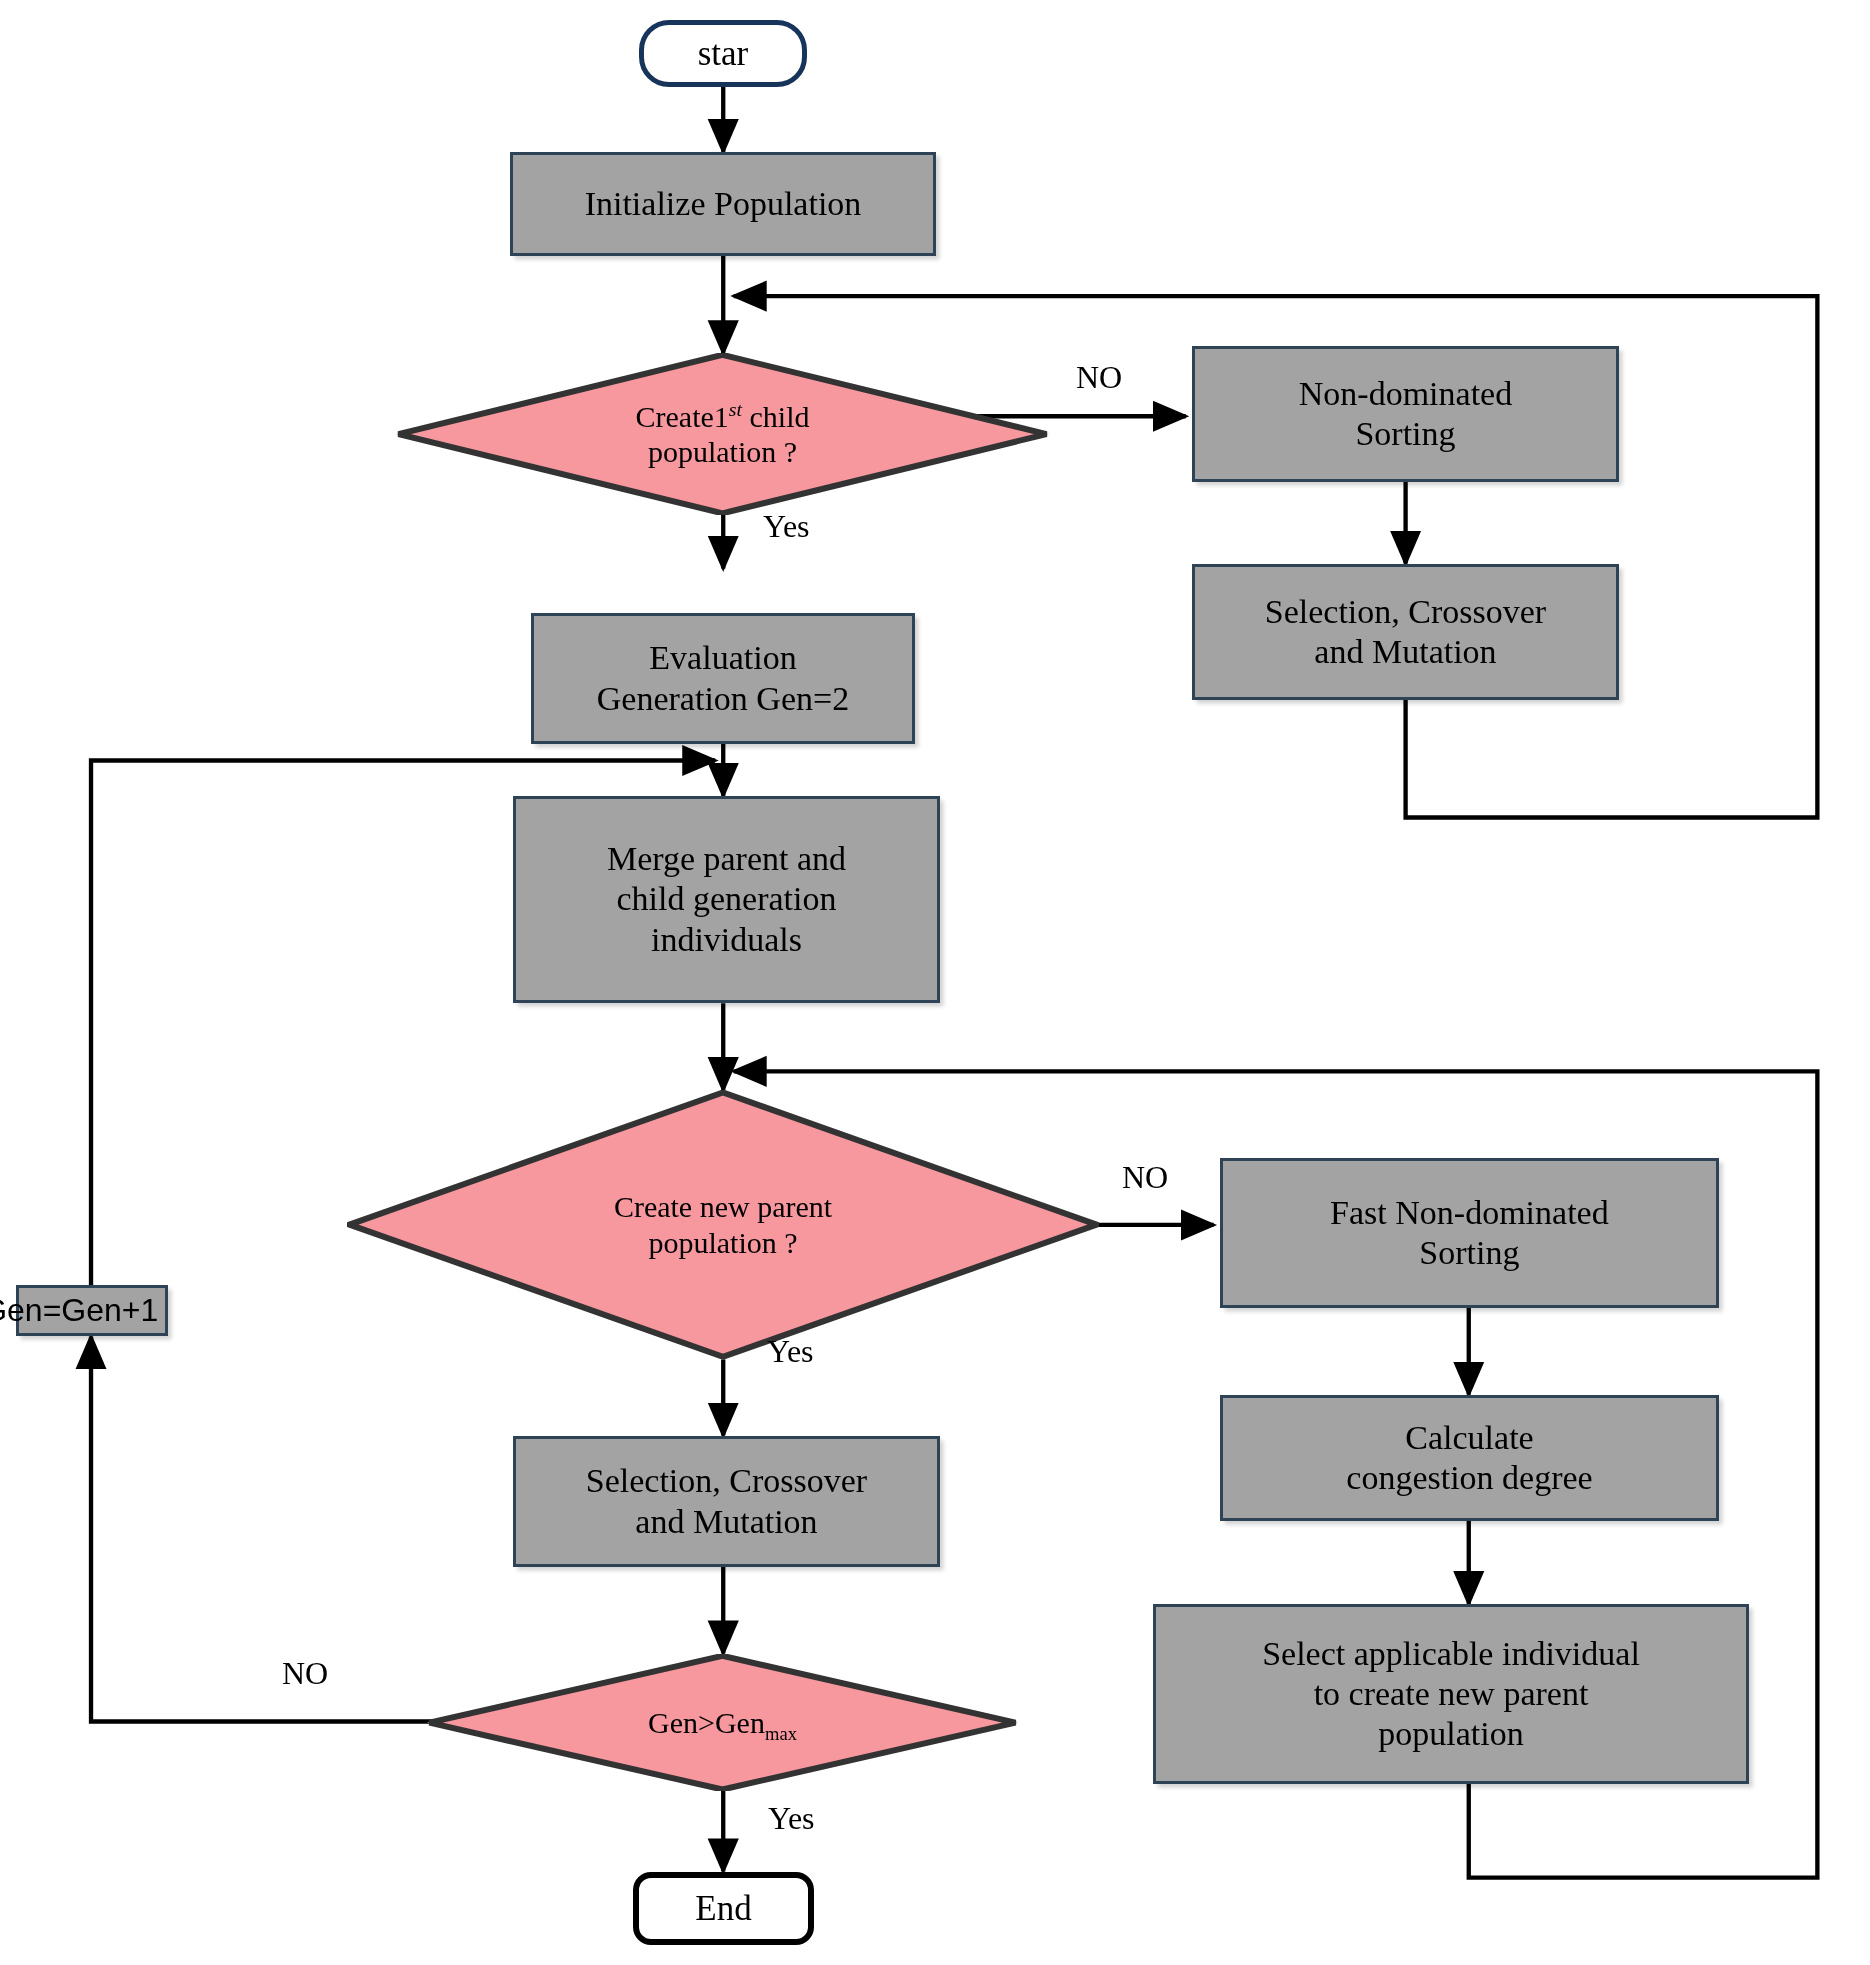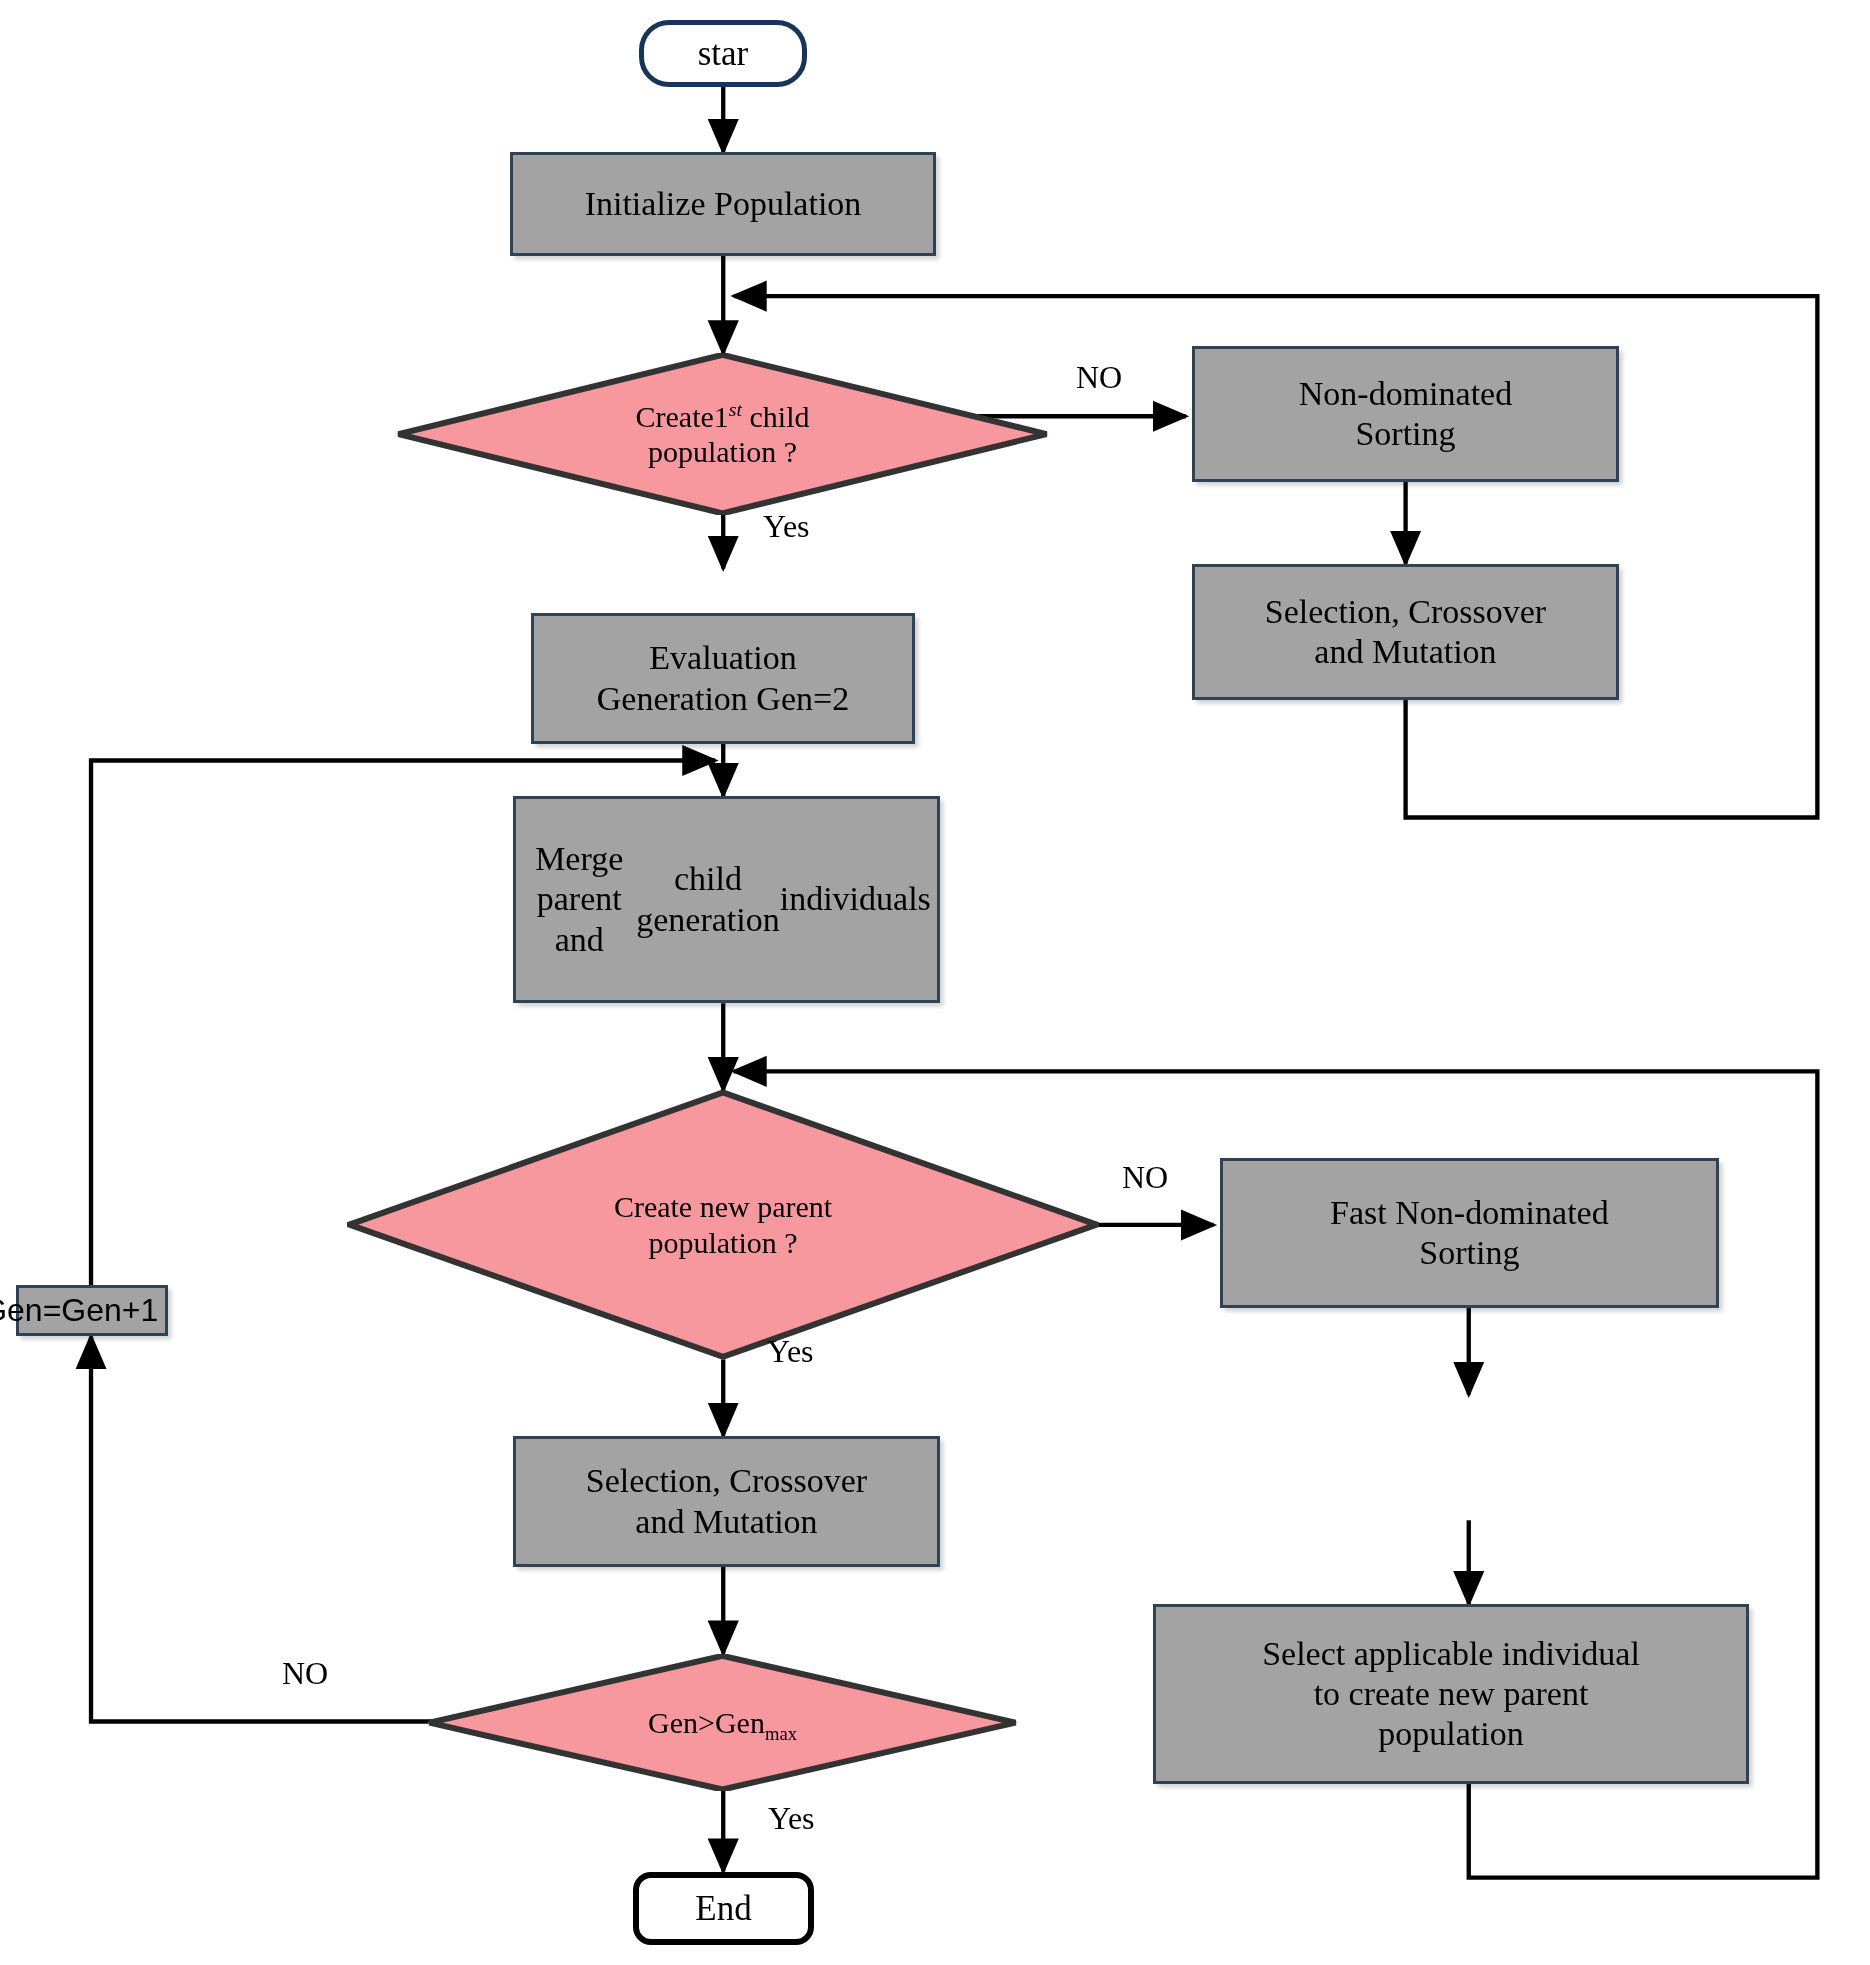--- a/index.html
+++ b/index.html
@@ -172,21 +172,21 @@
   <div class="node process" style="left:1192px; top:564px; width:427px; height:136px; flex-direction:column;">
     <span>Selection, Crossover</span>
     <span>and Mutation</span>
   </div>
 
   <div class="node process" style="left:531px; top:569px; width:384px; height:131px; flex-direction:column;margin-top:44px;">
     <span>Evaluation</span>
     <span>Generation Gen=2</span>
   </div>
 
-  <div class="node process" style="left:513px; top:796px; width:427px; height:207px; flex-direction:row;">
+  <div class="node process" style="left:513px; top:796px; width:427px; height:207px; flex-direction:column;">
     <span>Merge parent and</span>
     <span>child generation</span>
     <span>individuals</span>
   </div>
 
   <div class="node decision" style="left:347px; top:1090px; width:752px; height:269px;">
     <span class="dshape"></span>
     <svg class="dborder" viewBox="0 0 1215 435" preserveAspectRatio="none">
       <polygon points="607.5,4 1211,217.5 607.5,431 4,217.5" fill="none" stroke="#333333" stroke-width="6" vector-effect="non-scaling-stroke"></polygon>
     </svg>
@@ -194,20 +194,24 @@
       <span>Create new parent</span><br>
       <span>population ?</span>
     </span>
   </div>
 
   <div class="node process" style="left:1220px; top:1158px; width:499px; height:150px; flex-direction:column;padding-left:6px;">
     <span>Fast Non-dominated</span>
     <span>Sorting</span>
   </div>
 
+  <div class="node process" style="left:1220px; top:1395px; width:499px; height:126px; flex-direction:column;">
+    <span>Calculate</span>
+    <span>congestion degree</span>
+  </div>
 
   <div class="node process" style="left:1153px; top:1604px; width:596px; height:180px; flex-direction:column;">
     <span>Select applicable individual</span>
     <span>to create new parent</span>
     <span>population</span>
   </div>
 
   <div class="node process sans" style="left:15.5px; top:1285px; width:152px; height:51px;">
     <span>Gen=Gen+1</span>
   </div>

